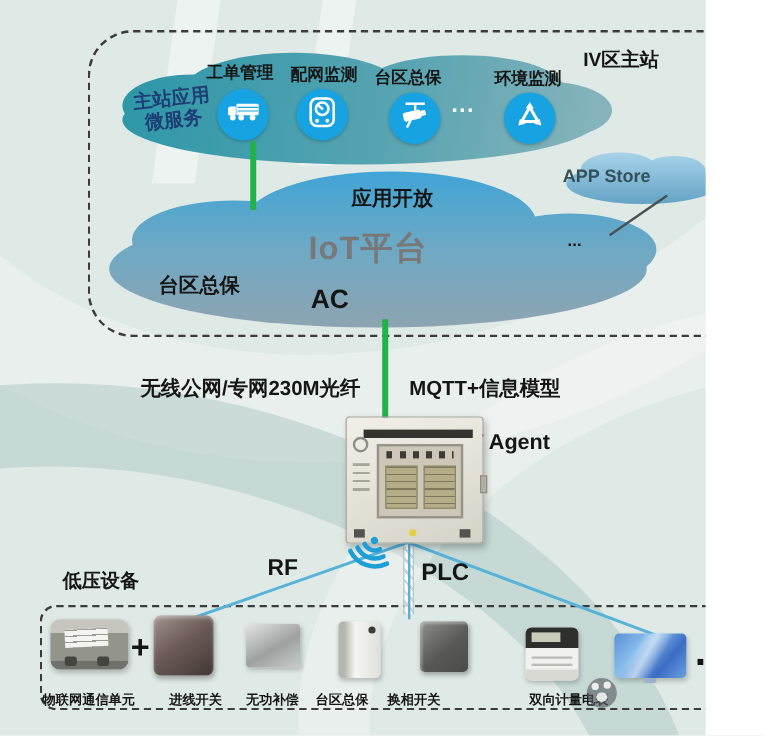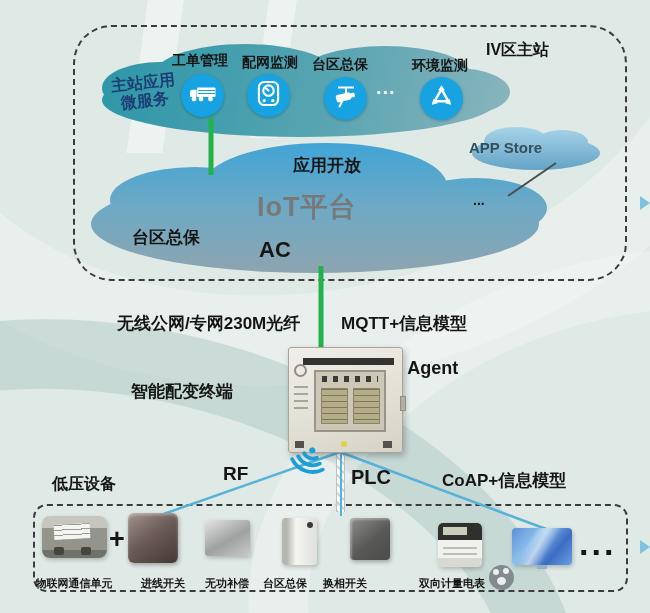--- a/index.html
+++ b/index.html
@@ -1,17 +1,17 @@
 <!DOCTYPE html>
 <html><head>
 <meta charset="utf-8">
 <style>
   html,body{margin:0;padding:0;}
   body{font-family:"Liberation Sans","DejaVu Sans",sans-serif;}
-  #stage{position:relative;width:650px;height:613px;background:#dfe9e5;overflow:hidden;}
+  #stage{position:relative;width:588px;height:613px;background:#dfe9e5;overflow:hidden;}
   #stage *{box-sizing:border-box;}
 
   
   .swirl{position:absolute;border-radius:50%;z-index:0;}
   .swirl1{left:-180px;top:-380px;width:980px;height:760px;border:90px solid rgba(255,255,255,.30);transform:rotate(-12deg);}
   .swirl2{left:-330px;top:330px;width:920px;height:620px;border:70px solid rgba(168,198,190,.45);transform:rotate(14deg);}
   .swirl3{left:240px;top:260px;width:780px;height:580px;border:60px solid rgba(255,255,255,.28);transform:rotate(-18deg);}
   .streak{position:absolute;background:rgba(255,255,255,.45);z-index:0;transform:skewX(-8deg);}
   .streak1{left:138px;top:-12px;width:36px;height:165px;}
   .streak2{left:260px;top:-12px;width:28px;height:150px;}
@@ -249,21 +249,20 @@
   <div class="t b open-label">应用开放</div>
   <div class="t b iot-title">IoT平台</div>
   <div class="t b dev-mgmt">台区总保</div>
   <div class="t b bigdata-dots">...</div>
   <div class="t ac-label">AC</div>
   <div class="t b appstore-label">APP Store</div>
 
   <div class="t b uplink-left">无线公网/专网230M光纤</div>
   <div class="t b uplink-right">MQTT+信息模型</div>
 
-  <div class="t b terminal-label">智能配变终端</div>
   <div class="t b iot-agent">IoT Agent</div>
 
   <div class="cabinet">
     <div class="cab-strip"></div>
     <div class="cab-logo"></div>
     <div class="cab-text"></div>
     <div class="cab-win">
       <div class="cab-terms"></div>
       <div class="cab-meter cab-m1"></div>
       <div class="cab-meter cab-m2"></div>
@@ -279,21 +278,20 @@
       <g stroke="#1d9ed6" fill="none" stroke-width="4" stroke-linecap="round">
         <path d="M28 6 A10 10 0 0 0 38 16"></path>
         <path d="M21 6 A17 17 0 0 0 38 23"></path>
         <path d="M14 6 A24 24 0 0 0 38 30"></path>
       </g>
       <circle cx="37" cy="7" r="3.2" fill="#1d9ed6"></circle>
     </svg>
   </div>
   <div class="t b rf-label">RF</div>
   <div class="t b plc-label">PLC</div>
-  <div class="t b coap-label">CoAP+信息模型</div>
 
   <div class="t b lv-title">低压设备</div>
 
   <div class="dev d1">
     <div class="sticker"></div>
     <div class="foot f1"></div>
     <div class="foot f2"></div>
   </div>
   <div class="t b plus">+</div>
   <div class="dev d2"></div>
@@ -313,21 +311,21 @@
     <div class="shine"></div>
     <div class="stand"></div>
   </div>
   <div class="t b lv-dots">...</div>
 
   <div class="t b lv-label" style="left:74px;">物联网通信单元</div>
   <div class="t b lv-label" style="left:163px;">进线开关</div>
   <div class="t b lv-label" style="left:227px;">无功补偿</div>
   <div class="t b lv-label" style="left:285px;">台区总保</div>
   <div class="t b lv-label" style="left:345px;">换相开关</div>
-  <div class="t b lv-label" style="left:452px;">双向计量电表</div>
+  <div class="t b lv-label" style="left:474px;">双向计量电表</div>
 
   <div class="edge-arrow ea1"></div>
   <div class="edge-arrow ea2"></div>
 
   <div class="watermark">
     <div class="wm-logo">
       <i class="wm-e1"></i>
         <i class="wm-e2"></i>
         <i class="wm-e3"></i>
     </div>

